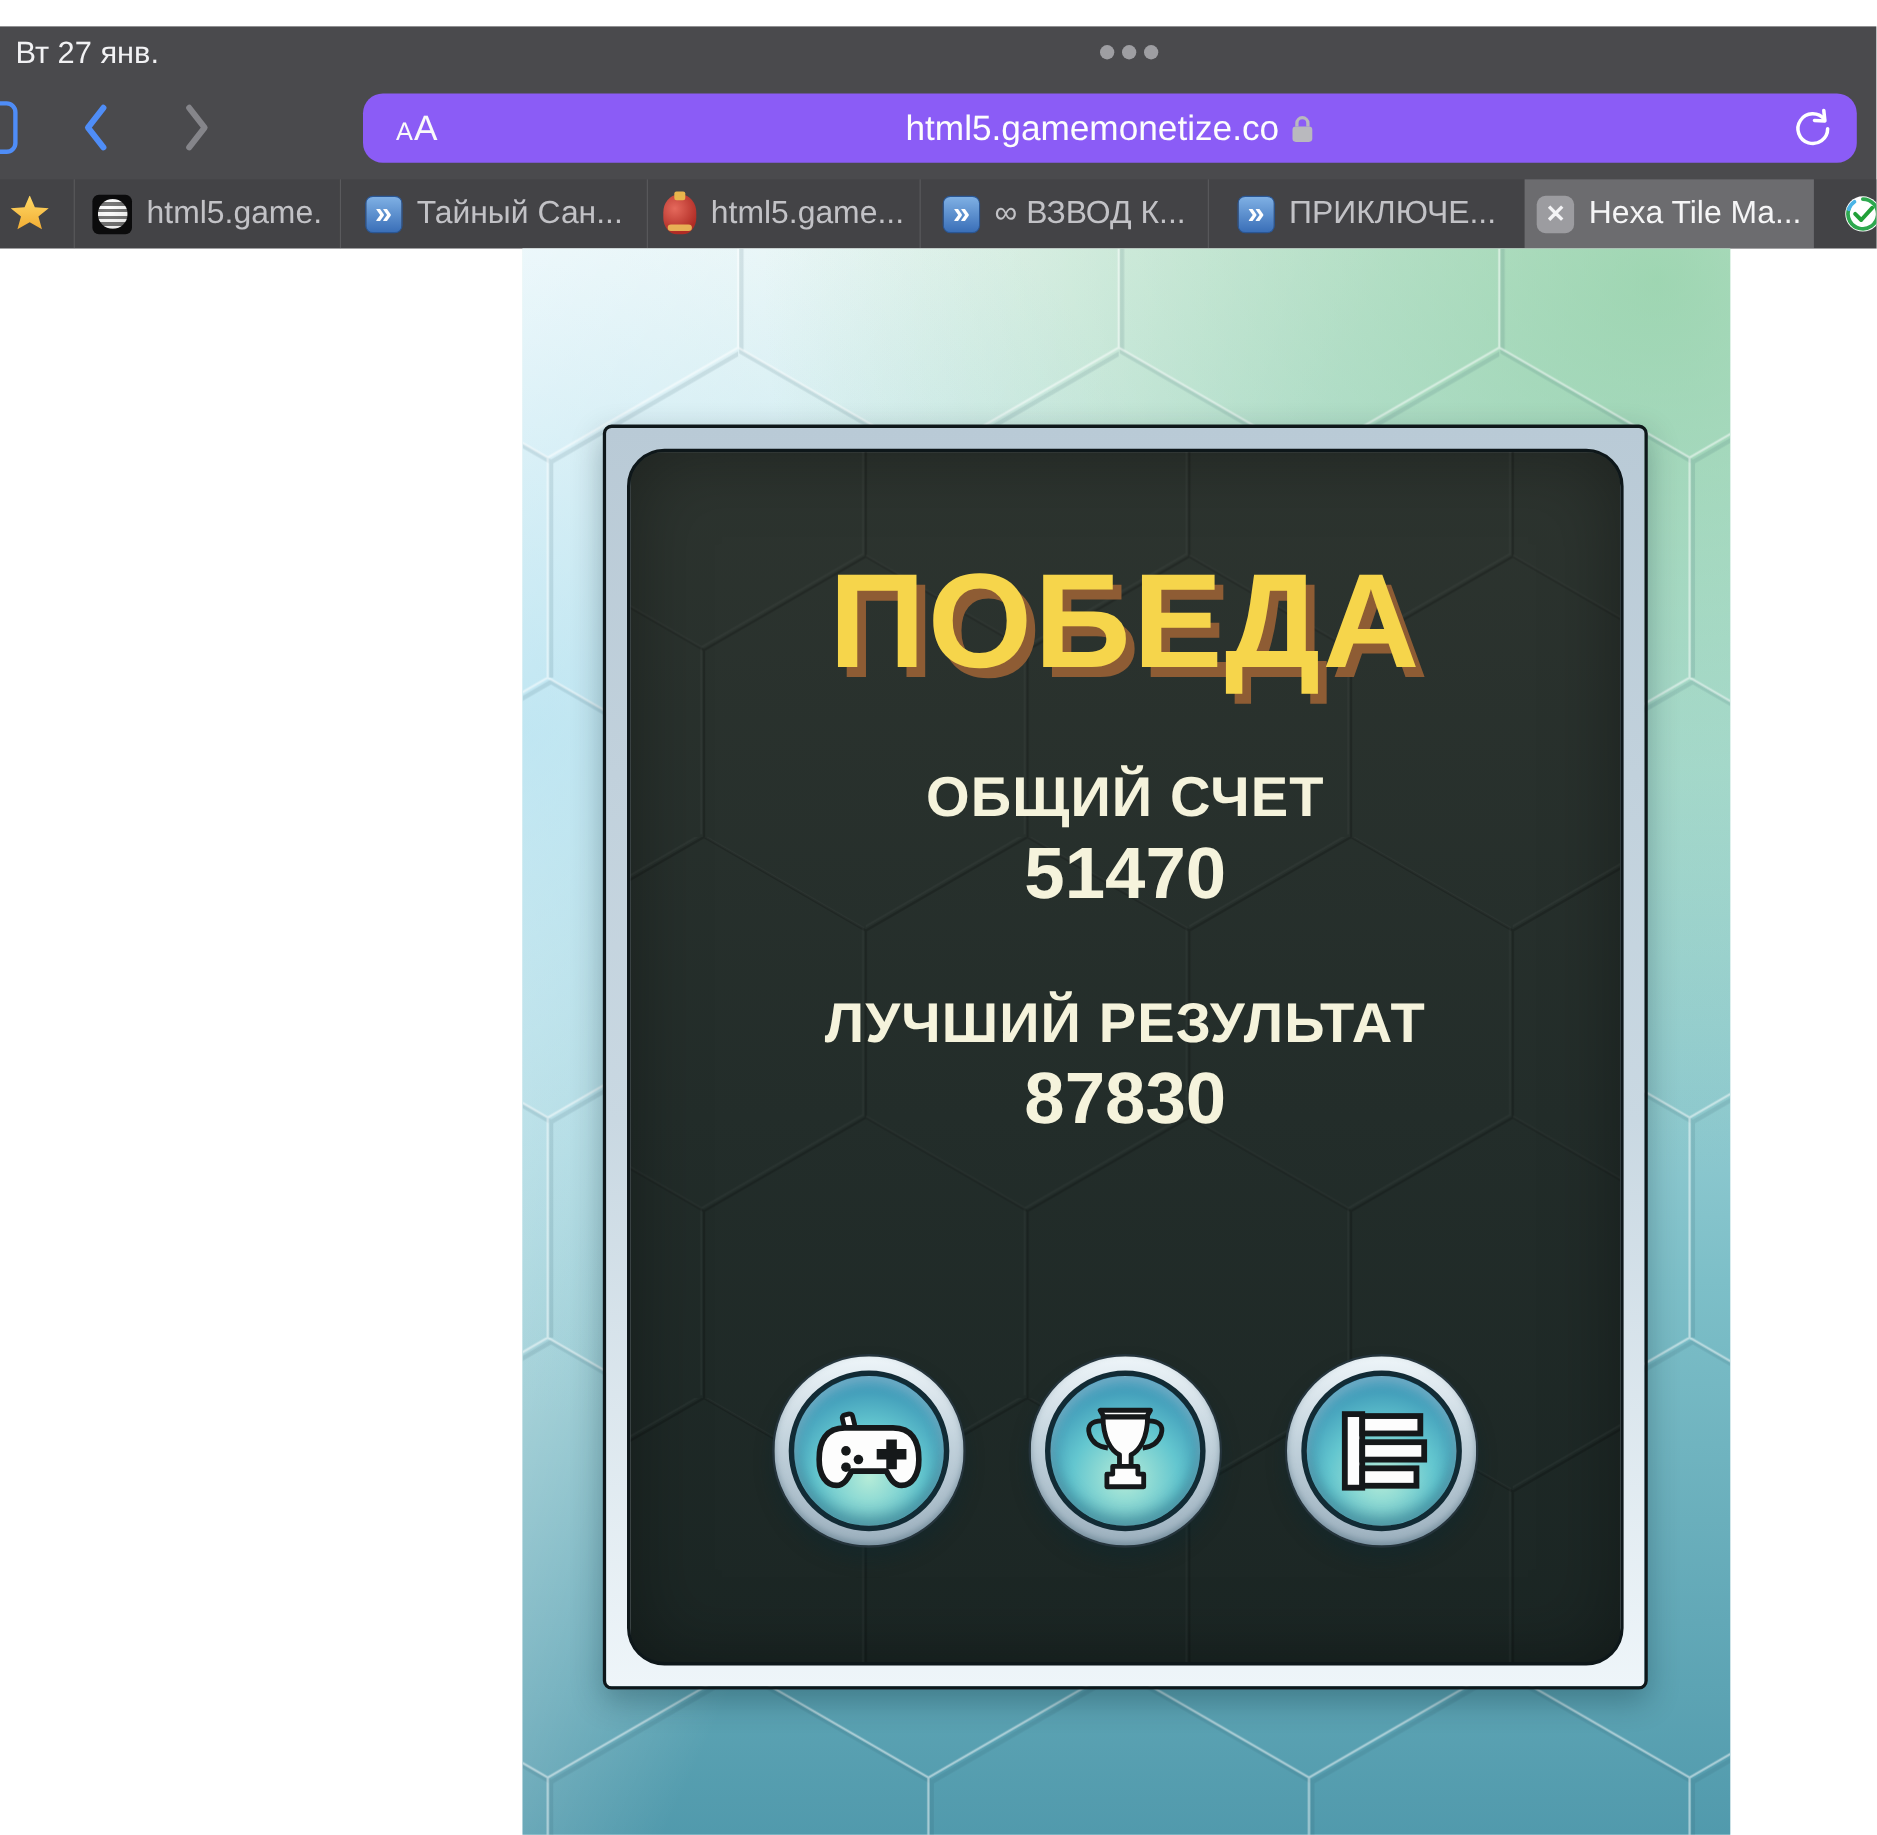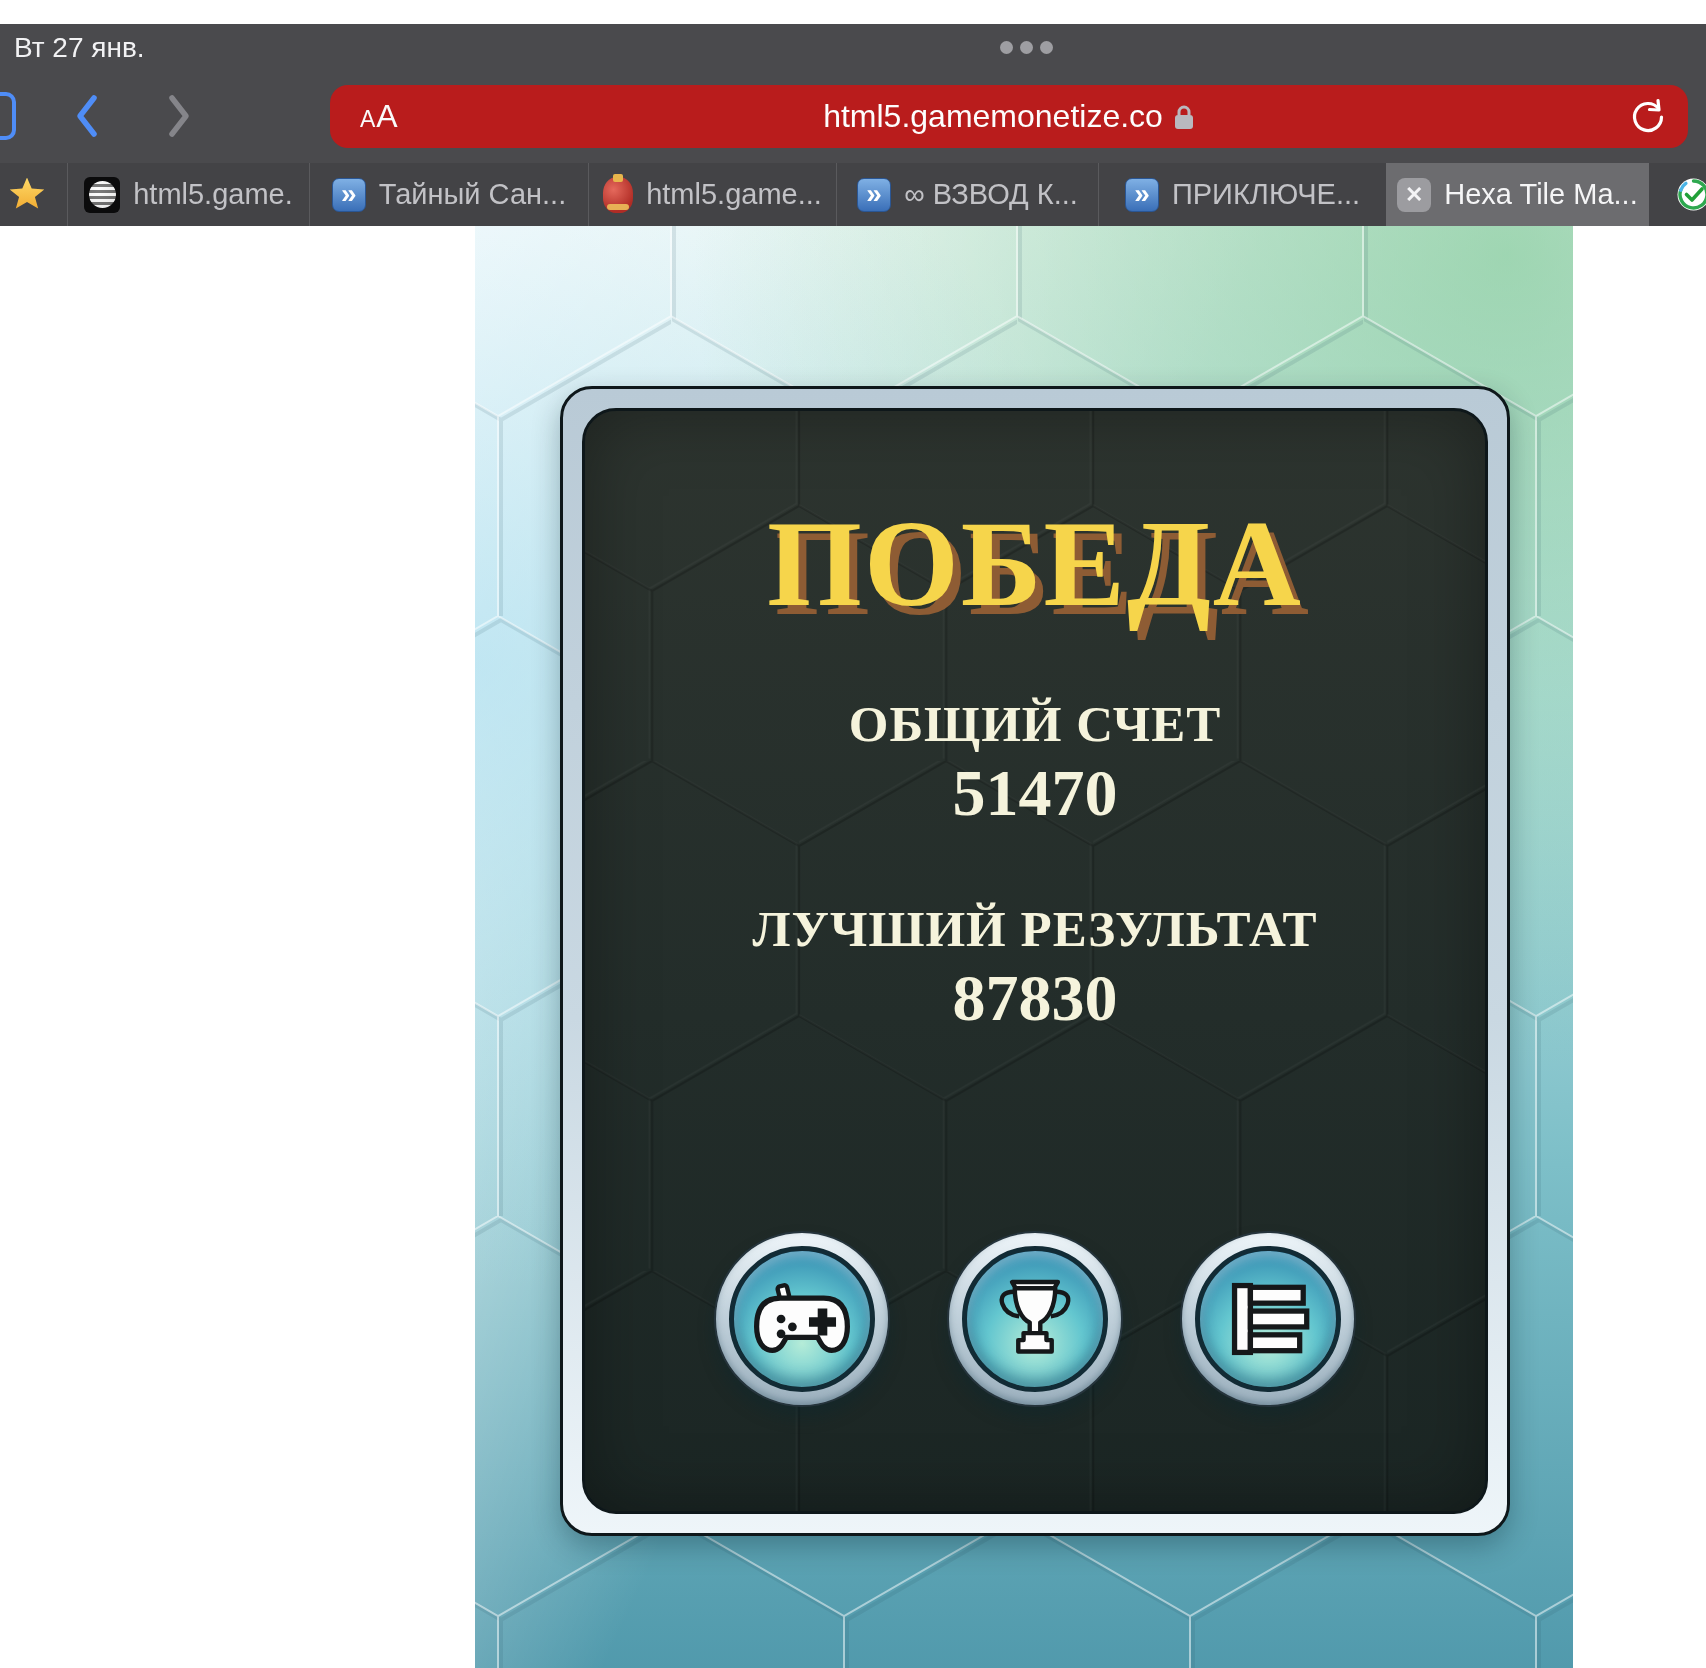--- a/index.html
+++ b/index.html
@@ -15,21 +15,21 @@
   .status-dots i { width:13px; height:13px; border-radius:50%; background:#9e9ea2; }
 
   .toolbar-row { height:93px; position:relative; }
   .sidebar-btn { position:absolute; left:-18px; top:22px; width:34px; height:48px;
                  border:4px solid #4f8df7; border-radius:10px; }
   .nav-chevron { position:absolute; top:22px; }
   .nav-back { left:72px; }
   .nav-fwd  { left:166px; }
 
   .url-bar { position:absolute; left:330px; right:18px; top:15px; height:63px;
-             background:#b91c1c; border-radius:18px; display:flex; align-items:center; }
+             background:#8b5cf6; border-radius:18px; display:flex; align-items:center; }
   .reader-btn { margin-left:30px; color:#fafafa; letter-spacing:1px; z-index:2; }
   .reader-btn .a1{ font-size:23px; } .reader-btn .a2{ font-size:32px; }
   .url-center { position:absolute; left:0; right:0; display:flex; justify-content:center;
                 align-items:center; gap:10px; }
   .url-text { color:#fdfdfd; font-size:32px; }
   .reload-btn { position:absolute; right:18px; top:10px; }
 
   .tab-row { height:63px; background:#434346; display:flex; font-size:29px; }
   .tab { display:flex; align-items:center; justify-content:center; gap:13px;
          color:#c2c2c6; overflow:hidden; white-space:nowrap; padding:0 8px; }
@@ -63,24 +63,24 @@
   
   .content { position:relative; height:1466px; background:#fff; }
   .game-canvas { position:absolute; left:475px; top:0; width:1098px; height:1466px; overflow:hidden;
     background:
       radial-gradient(circle at 94% 2%, rgba(118,196,140,.60), rgba(118,196,140,0) 46%),
       radial-gradient(circle at 0% 30%, rgba(160,218,240,.55), rgba(160,218,240,0) 42%),
       linear-gradient(115deg, rgba(255,255,255,.9) 0%, rgba(255,255,255,0) 45%),
       linear-gradient(180deg, #def1ec 0%, #b5dfe0 32%, #7dbfc8 64%, #4f98ab 100%); }
   .hex-layer { position:absolute; left:0; top:0; width:100%; height:100%; }
 
-  .panel-outer { position:absolute; left:85px; top:160px; width:950px; height:1150px;
-    border-radius:32px; border:3px solid #0e171a; padding:19px;
+  .panel-outer { position:absolute; left:73px; top:160px; width:950px; height:1150px;
+    border-radius:8px; border:3px solid #0e171a; padding:19px;
     background:linear-gradient(180deg,#b9cad6 0%,#c9d8e2 55%,#eef5f9 100%);
-    box-shadow:0 10px 28px rgba(0,30,40,.3);font-family:Liberation Serif, serif; }
+    box-shadow:0 10px 28px rgba(0,30,40,.3); }
   .panel-inner { position:relative; height:100%; border-radius:34px; border:3px solid #0e171a;
     background:linear-gradient(180deg,#2d342f 0%, #232d2a 55%, #1b2624 100%);
     overflow:hidden; box-shadow:inset 0 0 70px rgba(0,0,0,.35);
     display:flex; flex-direction:column; align-items:center; text-align:center; }
   .panel-hex { position:absolute; left:0; top:0; width:100%; height:100%; pointer-events:none; }
 
   .win-title { margin-top:92px; font-size:122px; line-height:1; font-weight:bold;
     letter-spacing:2px; color:#f6d54b; text-shadow:8px 9px 0 #8e5c34; position:relative; }
   .score-label  { margin-top:74px; font-size:51px; line-height:1; font-weight:bold;
     color:#f5f3dc; letter-spacing:1px; position:relative; }

